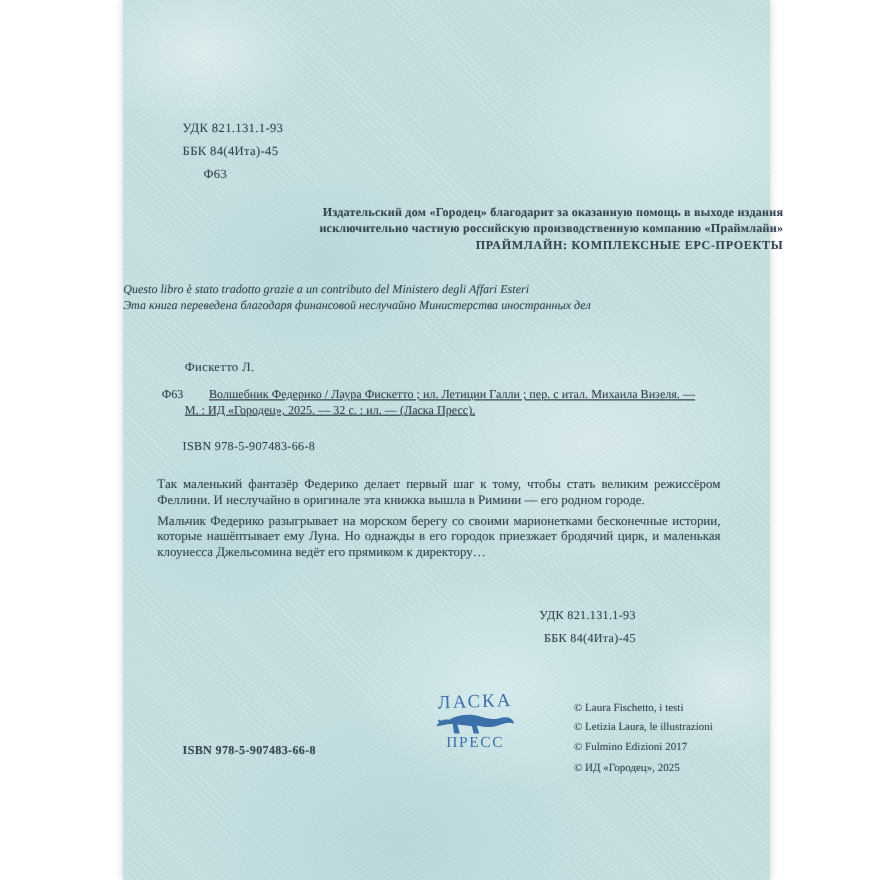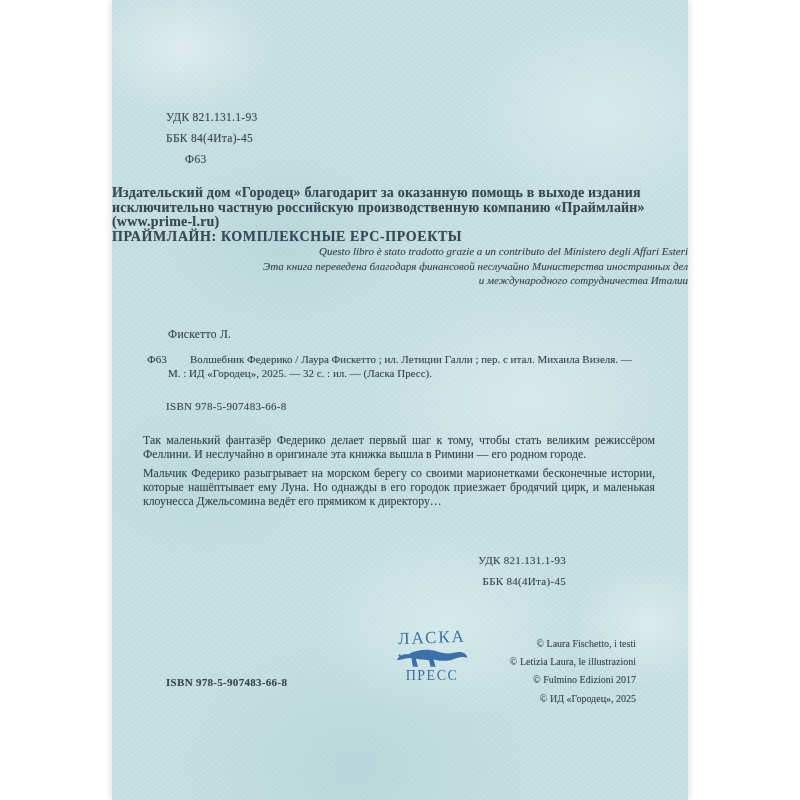--- a/index.html
+++ b/index.html
@@ -18,74 +18,73 @@
       radial-gradient(ellipse 170px 120px at 30% 30%, rgba(172,207,211,.50), transparent 70%),
       radial-gradient(ellipse 230px 170px at 72% 50%, rgba(255,255,255,.33), transparent 70%),
       radial-gradient(ellipse 150px 110px at 16% 60%, rgba(176,212,214,.48), transparent 70%),
       radial-gradient(ellipse 190px 140px at 58% 78%, rgba(236,249,249,.42), transparent 70%),
       radial-gradient(ellipse 250px 190px at 42% 96%, rgba(168,205,209,.42), transparent 70%),
       radial-gradient(ellipse 110px 90px at 93% 78%, rgba(255,255,255,.38), transparent 70%),
       repeating-linear-gradient(45deg, rgba(255,255,255,.05) 0 2px, transparent 2px 5px),
       repeating-linear-gradient(-37deg, rgba(110,155,160,.06) 0 1px, transparent 1px 4px);
     box-shadow:0 0 7px rgba(140,140,140,.40);
     color:#394852;
+    padding-left:12px;
   }
   .page *{position:static;}
   .blk{position:absolute;}
   .ink{
     color:#394852;
     text-shadow:0 0 1px rgba(57,72,82,.35);
   }
   .top-codes{left:54px;top:107px;font-size:11.5px;line-height:21px;letter-spacing:.3px;}
   .top-codes .fcode{margin-left:19px;}
-  .ack{left:0;width:600px;top:186px;text-align:left;font-weight:bold;
-       font-size:14px;line-height:14.5px;letter-spacing:.2px;}
+  .ack{left:0;width:600px;top:186px;text-align:right;font-weight:bold;
+       font-size:11px;line-height:14.5px;letter-spacing:.2px;}
   .ack .caps{letter-spacing:.6px;margin-top:.5px;}
-  .transnote{left:0;width:576px;top:244px;text-align:right;font-style:italic;
+  .transnote{left:0;width:576px;top:256px;text-align:left;font-style:italic;
        font-size:11px;line-height:14.5px;}
   .author-heading{left:56px;top:328px;font-size:11.5px;letter-spacing:.3px;text-align:right;}
   .catalog{left:35px;top:352px;width:500px;font-size:11px;line-height:14px;}
   .catalog .code{position:absolute;left:0;top:0;}
-  .catalog .entry{margin-left:21px;text-indent:22px;width:470px;}
+  .catalog .entry{margin-left:21px;text-indent:22px;width:470px;text-decoration:underline;}
   .isbn-mid{left:54px;top:400px;font-size:11px;letter-spacing:.3px;}
   .annotation{left:31px;top:434px;width:512px;font-size:11.8px;line-height:13.9px;
        text-align:justify;}
   .annotation p{margin:0;}
   .annotation p + p{margin-top:5px;}
   .codes-right{top:550px;right:122px;text-align:right;font-size:11px;line-height:20.5px;
        letter-spacing:.3px;}
   .isbn-bottom{left:54px;top:676px;font-size:11px;font-weight:bold;letter-spacing:.3px;}
   .logo{left:266px;top:629px;width:108px;text-align:center;color:#3c70a8;line-height:1;}
   .logo .lg-top{font-size:17px;letter-spacing:2px;transform:rotate(-2deg);display:block;}
   .logo .lg-bottom{font-size:14px;letter-spacing:1.5px;display:block;margin-top:-3px;}
   .logo svg{display:block;margin:-2px auto -3px auto;}
-  .copyrights{top:635px;right:52px;text-align:right;font-size:10px;line-height:18.2px;}
+  .copyrights{top:635px;right:52px;text-align:left;font-size:10px;line-height:18.2px;}
 </style>
 </head>
 <body>
 
 <div class="page">
 
   <div class="blk top-codes ink">
     <div>УДК 821.131.1-93</div>
     <div>ББК 84(4Ита)-45</div>
     <div class="fcode">Ф63</div>
   </div>
 
   <div class="blk ack ink">
     <div>Издательский дом «Городец» благодарит за оказанную помощь в выходе издания</div>
     <div>исключительно частную российскую производственную компанию «Праймлайн»</div>
-    <div>(www.prime-l.ru)</div>
     <div class="caps">ПРАЙМЛАЙН: КОМПЛЕКСНЫЕ EPC-ПРОЕКТЫ</div>
   </div>
 
   <div class="blk transnote ink">
     <div>Questo libro è stato tradotto grazie a un contributo del Ministero degli Affari Esteri</div>
     <div>Эта книга переведена благодаря финансовой неслучайно Министерства иностранных дел</div>
-    <div>и международного сотрудничества Италии</div>
   </div>
 
   <div class="blk author-heading ink">Фискетто Л.</div>
 
   <div class="blk catalog ink" style="position:absolute;">
     <span class="code">Ф63</span>
     <div class="entry">Волшебник Федерико / Лаура Фискетто ; ил. Летиции Галли ; пер. с итал. Михаила Визеля. — М. : ИД «Городец», 2025. — 32 с. : ил. — (Ласка Пресс).</div>
   </div>
 
   <div class="blk isbn-mid ink">ISBN 978-5-907483-66-8</div>

